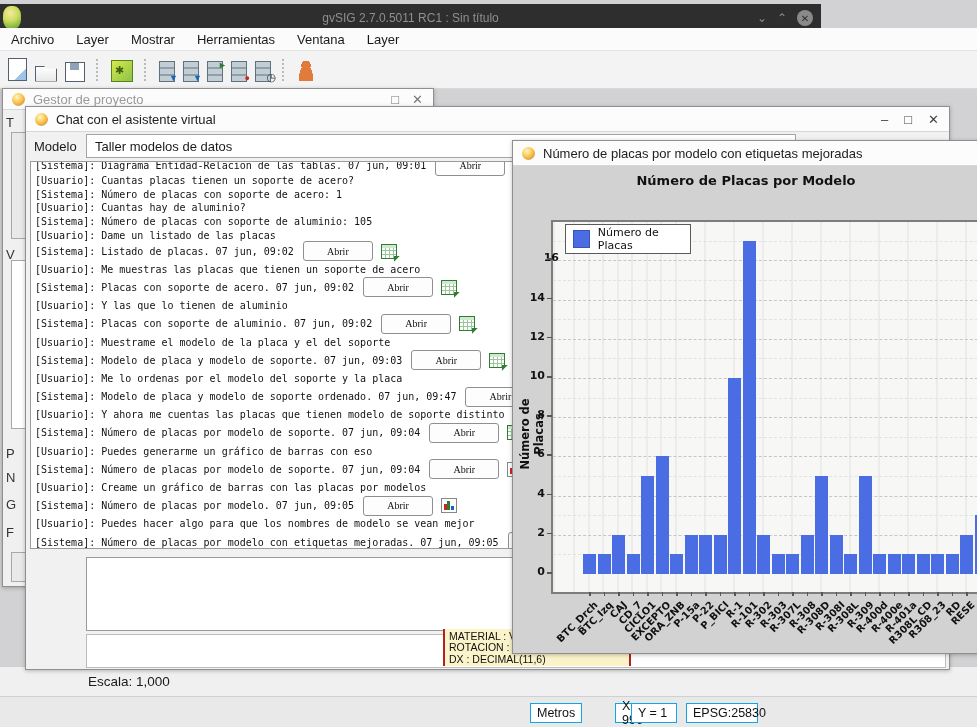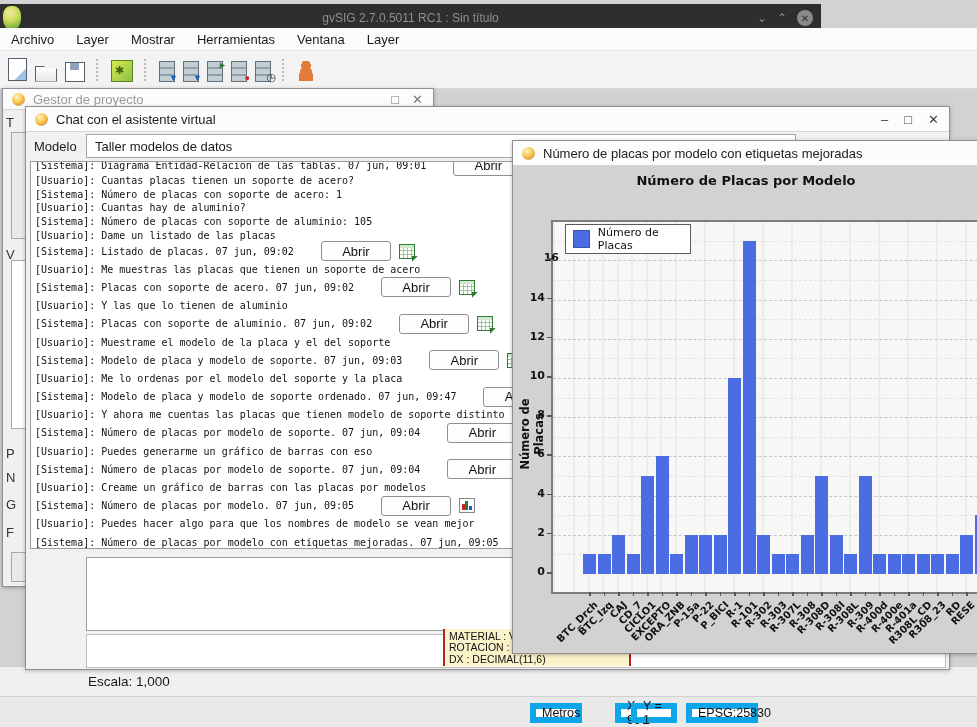--- a/index.html
+++ b/index.html
@@ -57,22 +57,22 @@
   .modelrow{position:absolute;left:0;top:24px;width:100%;height:30px;}
   .modellabel{position:absolute;left:8px;top:8px;font-size:13px;color:#1a1a1a;}
   .modelfield{position:absolute;left:60px;top:3px;width:700px;height:22px;background:#fff;border:1px solid #a5a5a5;
               font-size:13px;color:#1a1a1a;display:flex;align-items:center;padding-left:8px;}
   .msglist{position:absolute;left:4px;top:54px;width:913px;height:388px;background:#fff;border:1px solid #9a9a9a;
            overflow:hidden;padding:2px 0 0 4px;box-sizing:border-box;}
   .msgrow{display:flex;align-items:center;font-size:10px;white-space:pre;color:#111;}
   .msgrow.clip{margin-top:-7px;height:17px;}
   .msgrow.tight{height:13.6px;}
   .msgrow.tall{height:18.2px;}
-  .abrir{height:20px;width:70px;margin-left:27px;background:#fdfdfd;border:1px solid #8f8f8f;border-radius:3px;
-         font-family:Liberation Sans, sans-serif;font-size:13px;color:#111;flex:none;}
+  .abrir{height:20px;width:70px;margin-left:9px;background:#fdfdfd;border:1px solid #8f8f8f;border-radius:3px;
+         font-family:Liberation Serif, serif;font-size:10px;color:#111;flex:none;}
   .mic{flex:none;width:14px;height:13px;margin-left:8px;position:relative;}
   .ic-table{background:linear-gradient(#cfe8cf 0 3px,transparent 3px),
             repeating-linear-gradient(0deg,transparent 0 3px,#9bc79b 3px 4px),
             repeating-linear-gradient(90deg,transparent 0 3px,#9bc79b 3px 4px),#fff;
             border:1px solid #2e7d32;}
   .ic-table:after{content:"";position:absolute;right:-2px;bottom:-2px;border:4px solid transparent;border-right-color:#2e7d32;transform:rotate(45deg);}
   .ic-chart{border:1px solid #888;background-color:#fff;background-repeat:no-repeat;
             background-image:linear-gradient(#c62828 0 0),linear-gradient(#2e7d32 0 0),linear-gradient(#1565c0 0 0);
             background-size:3px 6px,3px 9px,3px 4px;background-position:2px 5px,5px 2px,9px 7px;}
   .ic-diagram{border:1px solid #b5a14a;background-color:#fff;background-repeat:no-repeat;
@@ -105,21 +105,21 @@
   .legend{position:absolute;left:12px;top:2px;width:124px;height:28px;background:#fff;border:1px solid #5a5a5a;
           display:flex;align-items:center;}
   .legendswatch{width:16px;height:16px;margin:0 8px 0 7px;border:1px solid #3a55b0;}
   .axis-y{position:absolute;left:-36px;top:255px;width:110px;text-align:center;transform:rotate(-90deg);
           font-family:"DejaVu Sans",sans-serif;font-weight:bold;font-size:11.5px;color:#111;}
 
   
   .scalebar{position:absolute;left:0;top:666px;width:977px;height:30px;background:#f0f0f0;border-top:1px solid #cfcfcf;}
   .scalebar span{position:absolute;left:88px;top:7px;font-size:13.5px;color:#1a1a1a;}
   .statusbar{position:absolute;left:0;top:696px;width:977px;height:31px;background:#e9e9e9;border-top:1px solid #d0d0d0;}
-  .statbox{position:absolute;top:6px;height:20px;background:#fff;border:6px solid #0ea5e9;font-size:12.5px;color:#111;
+  .statbox{position:absolute;top:6px;height:20px;background:#fff;border:1px solid #0ea5e9;font-size:12.5px;color:#111;
            display:flex;align-items:center;padding:0 6px;box-sizing:border-box;}
 </style>
 </head>
 <body>
 
 <div class="titlebar">
   <div class="applogo"></div>
   <div class="apptitle">gvSIG 2.7.0.5011 RC1 : Sin título</div>
   <div class="wmctl">
     <span>⌄</span>

